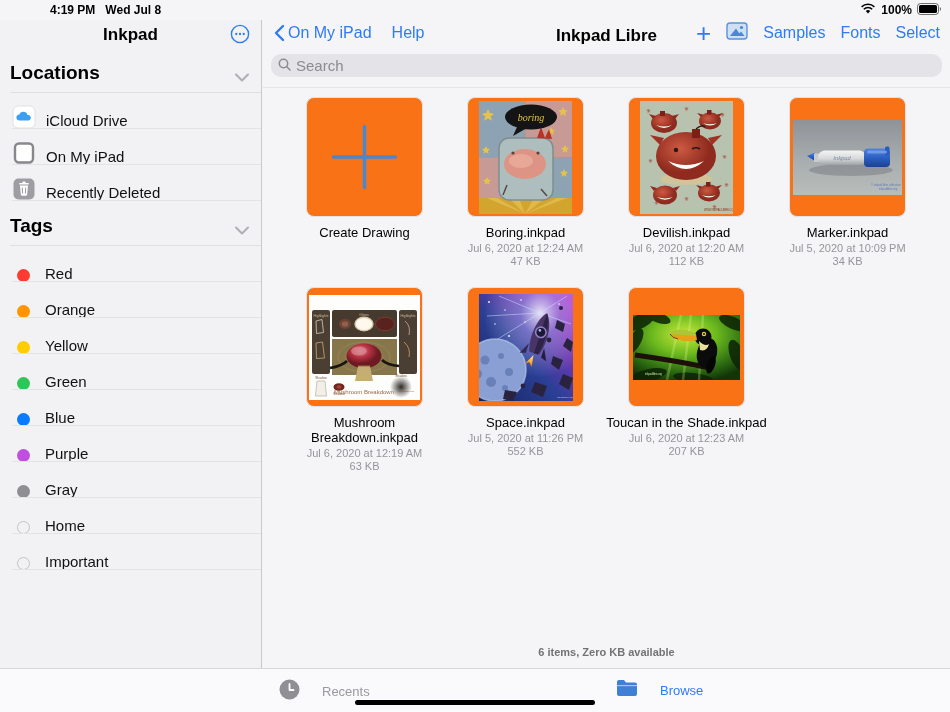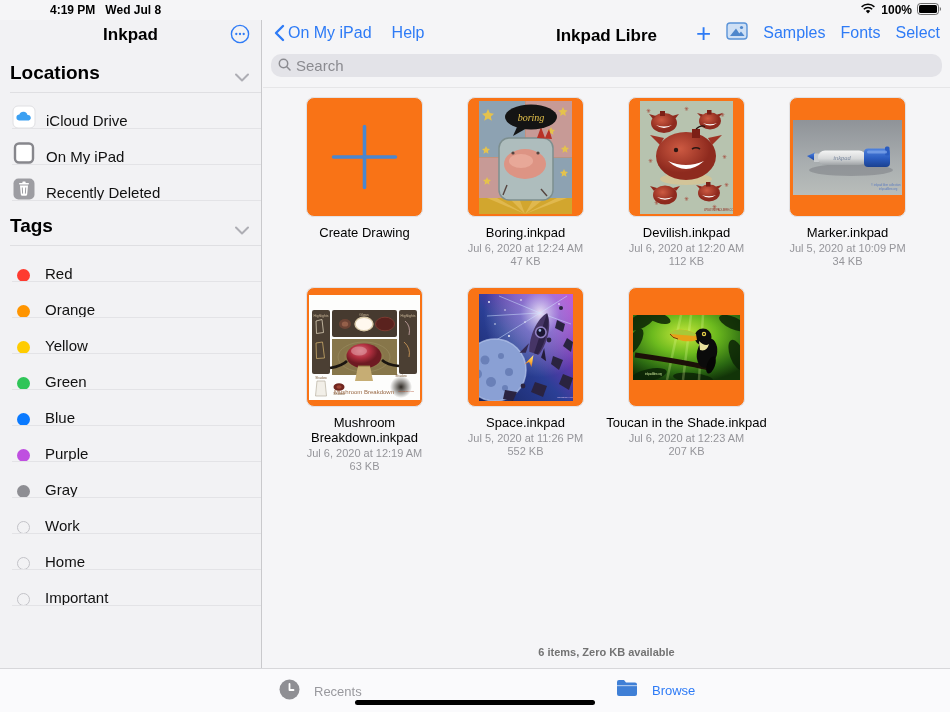--- a/index.html
+++ b/index.html
@@ -47,21 +47,21 @@
   .tile { width:117px; cursor:pointer; }
   .tile-card { width:117px; height:120px; background:#f97316; border:1px solid #e2e2e5; border-radius:8px; display:flex; align-items:center; justify-content:center; overflow:hidden; box-shadow:0 0 1px rgba(0,0,0,0.05); }
   .tile-name { margin-top:8px; width:165px; margin-left:-24px; text-align:center; font-size:13px; color:#000; line-height:15px; }
   .tile-meta { width:165px; margin-left:-24px; text-align:center; font-size:11px; color:#95959a; line-height:13px; margin-top:2px; }
   .tile-meta div { line-height:13px; }
 
   .footer-status { position:absolute; left:0; right:0; top:626px; text-align:center; font-size:11px; font-weight:700; color:#737373; }
 
   
   .tabbar { position:absolute; left:0; right:0; bottom:0; height:44px; background:#fafafc; border-top:1px solid #d7d7da; }
-  .tab-item { position:absolute; top:10px; display:flex; align-items:center; gap:14px; cursor:pointer; }
+  .tab-item { position:absolute; top:10px; display:flex; align-items:center; gap:22px; cursor:pointer; }
   .tab-recents { left:279px; }
   .tab-browse { left:616px; }
   .tab-label { font-size:13px; }
   .tab-label.inactive { color:#99999e; }
   .tab-label.active { color:#2e7bf6; }
   .home-indicator { position:absolute; left:355px; bottom:7px; width:240px; height:5px; border-radius:3px; background:#000; cursor:grab; }
 </style>
 </head>
 <body>
 
@@ -184,25 +184,20 @@
       <span class="row-sep"></span>
     </div>
     <div class="side-row">
       <span class="tag-dot" style="background: rgb(191, 79, 224);"></span>
       <span class="side-label">Purple</span>
       <span class="row-sep"></span>
     </div>
     <div class="side-row">
       <span class="tag-dot" style="background: rgb(142, 142, 147);"></span>
       <span class="side-label">Gray</span>
-      <span class="row-sep"></span>
-    </div>
-    <div class="side-row">
-      <span class="tag-dot outline"></span>
-      <span class="side-label">Work</span>
       <span class="row-sep"></span>
     </div>
     <div class="side-row">
       <span class="tag-dot outline"></span>
       <span class="side-label">Home</span>
       <span class="row-sep"></span>
     </div>
     <div class="side-row">
       <span class="tag-dot outline"></span>
       <span class="side-label">Important</span>

